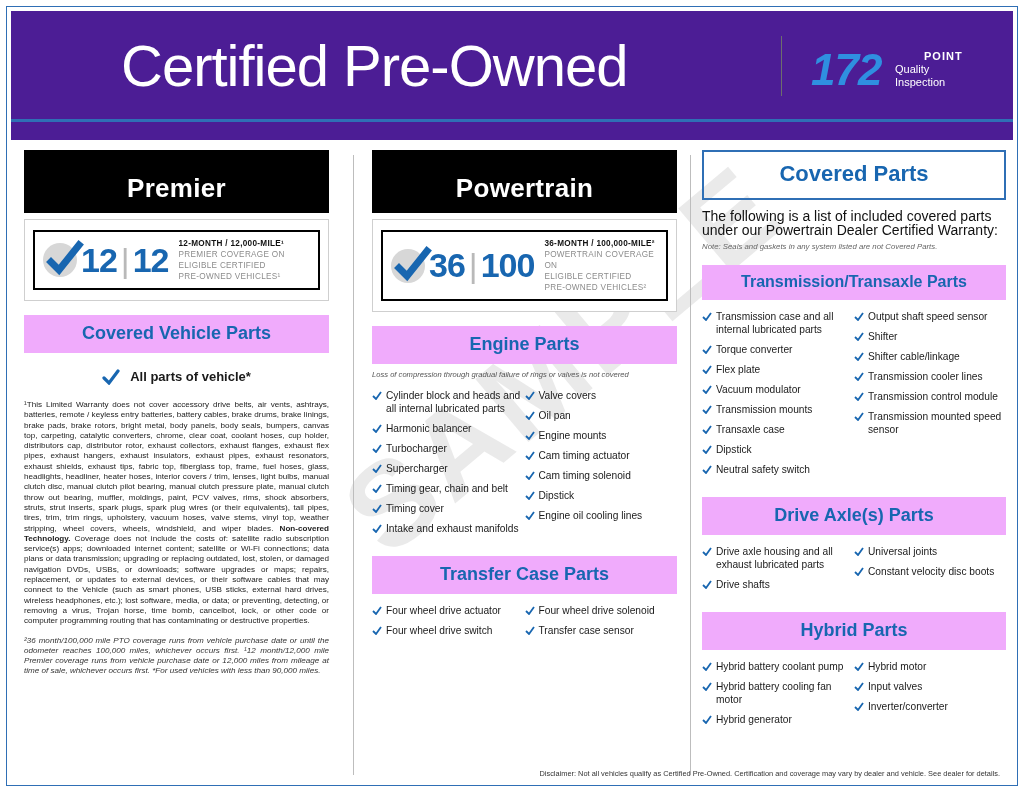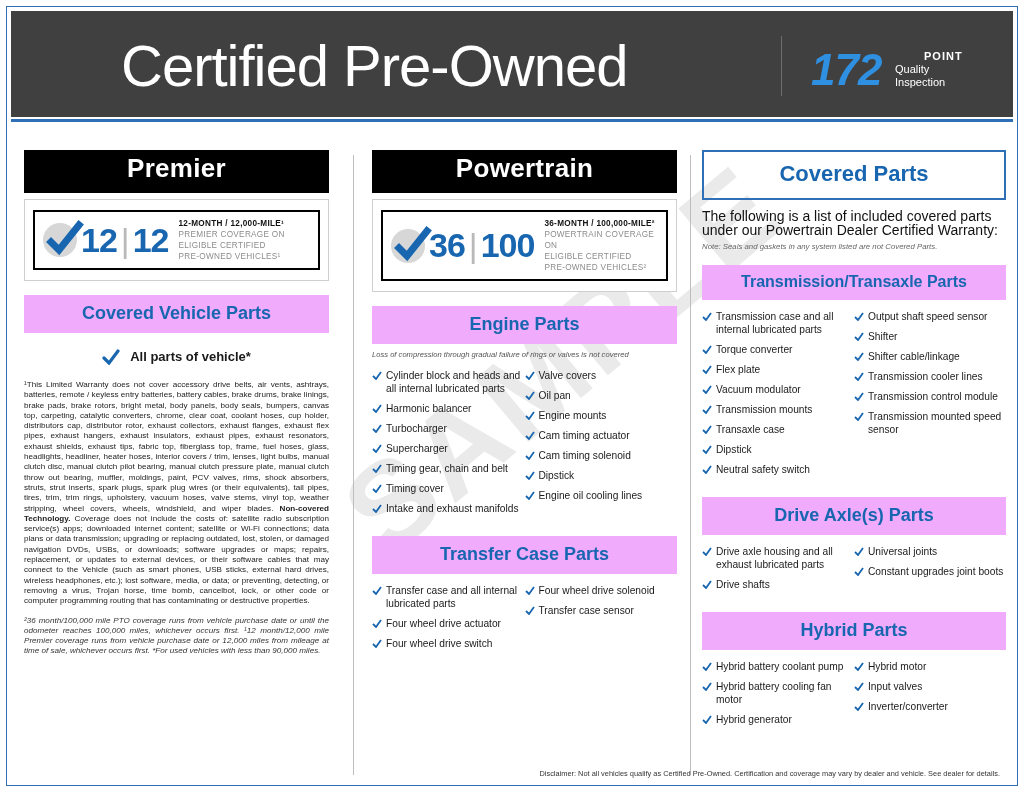--- a/index.html
+++ b/index.html
@@ -25,22 +25,22 @@
     border: 1px solid #2f6fb5;
     box-sizing: border-box;
     pointer-events: none;
   }
 
   
   .header {
     position: absolute;
     left: 11px; top: 11px;
     width: 1002px;
-    height: 106px;
-    background: #404040;
+    height: 129px;
+    background: #4c1d95;
     box-sizing: border-box;
   }
   .header-title {
     position: absolute;
     left: 110px;
     top: 24px;
     color: #ffffff;
     font-size: 58px;
     letter-spacing: -1px;
     font-weight: 400;
@@ -127,21 +127,21 @@
   .vdiv1 { left: 353px; }
   .vdiv2 { left: 690px; }
 
   
   .banner {
     background: #000000;
     color: #ffffff;
     text-align: center;
     font-size: 26px;
     font-weight: 700;
-    padding: 3px 0 9px;
+    padding: 23px 0 9px;
     letter-spacing: 0.3px;
   }
 
   
   .badge-box {
     border: 1px solid #cfcfcf;
     background: #ffffff;
     padding: 10px 8px;
     margin-top: 6px;
     display: flex;
@@ -429,23 +429,20 @@
       </div>
     </div>
 
     <div class="grey-head">Transfer Case Parts</div>
 
     <div class="two-col-list">
       <div class="cl">
         <ul class="bl">
           <li><span class="tick"><svg width="10" height="9" viewBox="0 0 10 9">
                   <path d="M1 5 L4 8 L9 1" fill="none" stroke="#1866b0" stroke-width="1.8"></path>
-                </svg></span><span>Transfer case and all internal lubricated parts</span></li>
-          <li><span class="tick"><svg width="10" height="9" viewBox="0 0 10 9">
-                  <path d="M1 5 L4 8 L9 1" fill="none" stroke="#1866b0" stroke-width="1.8"></path>
                 </svg></span><span>Four wheel drive actuator</span></li>
           <li><span class="tick"><svg width="10" height="9" viewBox="0 0 10 9">
                   <path d="M1 5 L4 8 L9 1" fill="none" stroke="#1866b0" stroke-width="1.8"></path>
                 </svg></span><span>Four wheel drive switch</span></li>
         </ul>
       </div>
       <div class="cl">
         <ul class="bl">
           <li><span class="tick"><svg width="10" height="9" viewBox="0 0 10 9">
                   <path d="M1 5 L4 8 L9 1" fill="none" stroke="#1866b0" stroke-width="1.8"></path>
@@ -530,21 +527,21 @@
                 </svg></span><span>Drive shafts</span></li>
         </ul>
       </div>
       <div class="cl">
         <ul class="bl">
           <li><span class="tick"><svg width="10" height="9" viewBox="0 0 10 9">
                   <path d="M1 5 L4 8 L9 1" fill="none" stroke="#1866b0" stroke-width="1.8"></path>
                 </svg></span><span>Universal joints</span></li>
           <li><span class="tick"><svg width="10" height="9" viewBox="0 0 10 9">
                   <path d="M1 5 L4 8 L9 1" fill="none" stroke="#1866b0" stroke-width="1.8"></path>
-                </svg></span><span>Constant upgrades joint boots</span></li>
+                </svg></span><span>Constant velocity disc boots</span></li>
         </ul>
       </div>
     </div>
 
     <div class="grey-head">Hybrid Parts</div>
     <div class="two-col-list">
       <div class="cl">
         <ul class="bl">
           <li><span class="tick"><svg width="10" height="9" viewBox="0 0 10 9">
                   <path d="M1 5 L4 8 L9 1" fill="none" stroke="#1866b0" stroke-width="1.8"></path>

